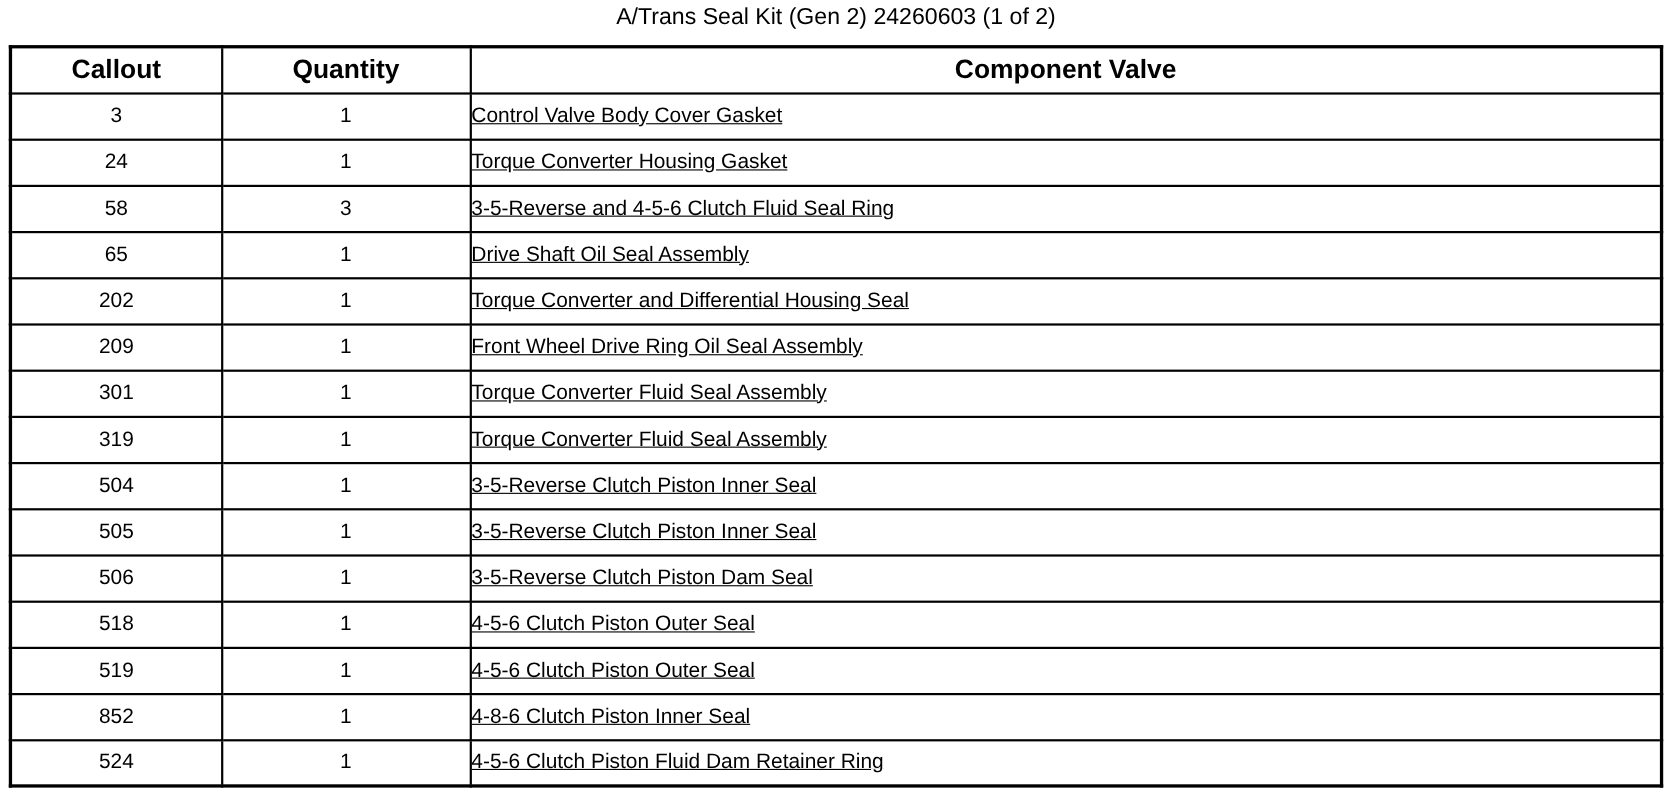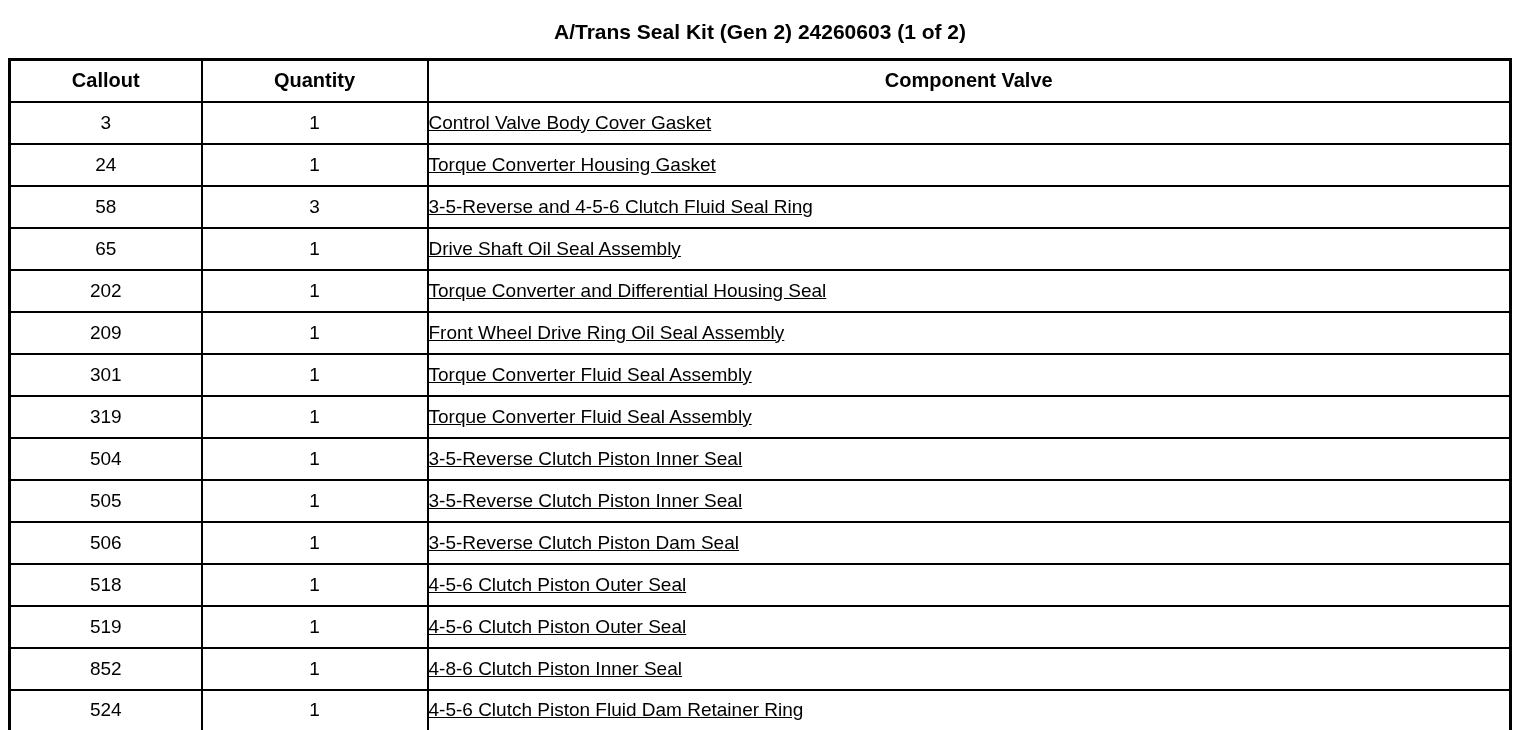--- a/index.html
+++ b/index.html
@@ -7,46 +7,46 @@
     margin: 0;
     padding: 0;
     width: 1520px;
     height: 730px;
     background: #ffffff;
     color: #000000;
     font-family: "Liberation Sans", sans-serif;
     overflow: hidden;
   }
   .page-title {
-    margin: 16px;
+    margin: 0;
     padding-top: 3px;
     height: 26px;
     line-height: 26px;
     text-align: center;
     font-size: 21px;
-    font-weight: bold;
+    font-weight: normal;
     white-space: nowrap;
   }
   table.parts-table {
     border-collapse: collapse;
     table-layout: fixed;
     margin: 15px 0 0 8px;
     width: 1504px;
     background: #ffffff;
   }
   table.parts-table { border: 3px solid #000; }
   table.parts-table th,
   table.parts-table td {
     border: 2px solid #000;
     overflow: hidden;
     white-space: nowrap;
   }
   table.parts-table th {
     height: 42px;
-    font-size: 20px;
+    font-size: 24px;
     font-weight: bold;
     text-align: center;
     padding: 0;
   }
   table.parts-table td {
     height: 42px;
     font-size: 19px;
     font-weight: normal;
     padding: 0;
   }

